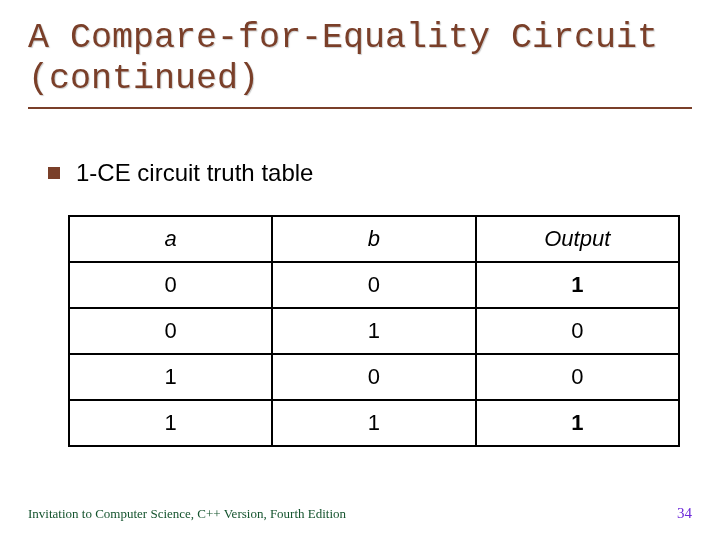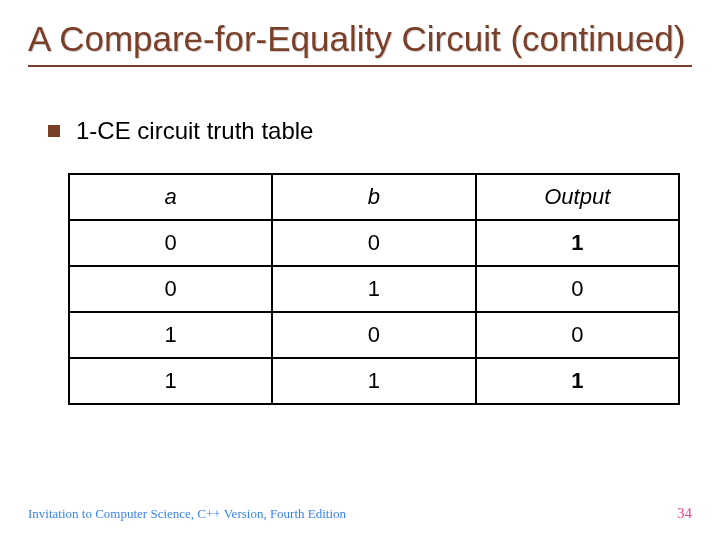--- a/index.html
+++ b/index.html
@@ -5,21 +5,21 @@
   * { margin: 0; padding: 0; box-sizing: border-box; }
   body {
     width: 720px;
     height: 540px;
     background: #ffffff;
     font-family: Arial, sans-serif;
     position: relative;
     padding: 18px 28px 0 28px;
   }
   .title {
-    font-family: Liberation Sans, sans-serif;
+    font-family: Liberation Mono, monospace;
     font-size: 35px;
     color: #7a3f29;
     line-height: 1.18;
     text-shadow: 1px 1px 1px rgba(130,130,130,0.4);
   }
   .title-underline {
     border-bottom: 2px solid #7a3f29;
     margin-top: 6px;
     margin-bottom: 50px;
   }
@@ -65,25 +65,25 @@
     bottom: 18px;
     left: 28px;
     right: 28px;
     display: flex;
     justify-content: space-between;
     align-items: baseline;
     font-family: "Times New Roman", Times, serif;
   }
   .footer-text {
     font-size: 13px;
-    color: #3b82f6;
+    color: #14532d;
   }
   .footer-page {
     font-size: 15px;
-    color: #ec4899;
+    color: #6d28d9;
   }
 </style>
 </head>
 <body>
 
 <div class="title">A Compare-for-Equality Circuit (continued)</div>
 <div class="title-underline"></div>
 
 <div class="bullet-row">
   <div class="bullet-square"></div>

